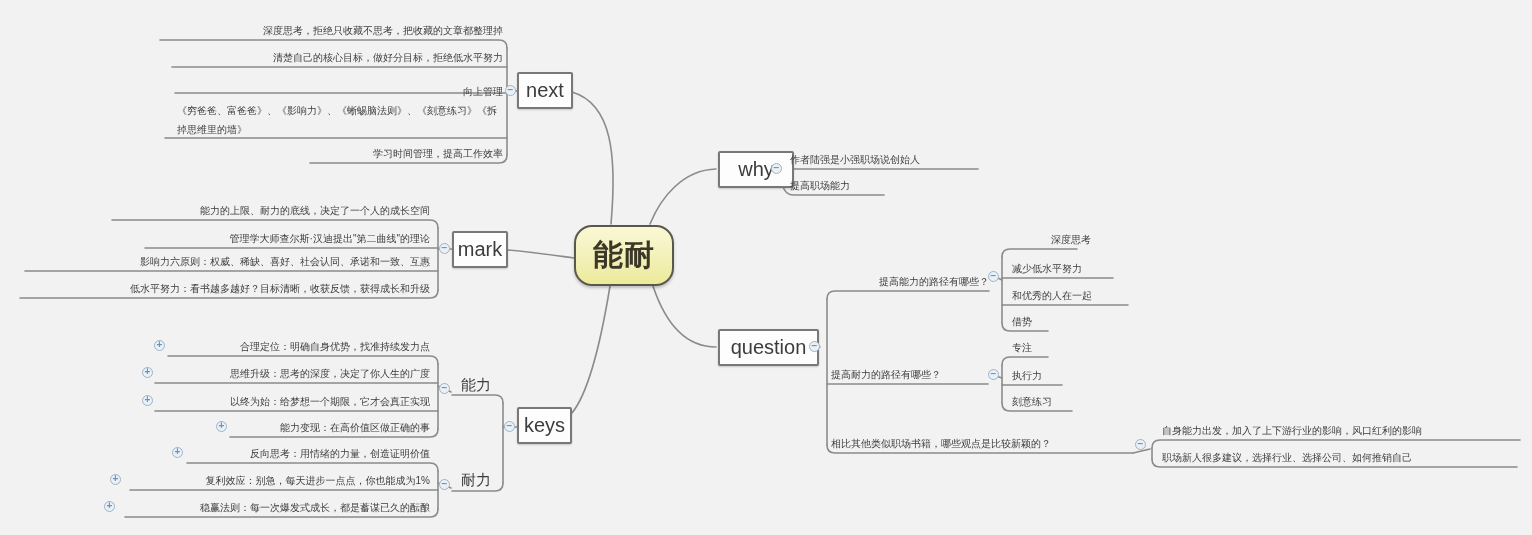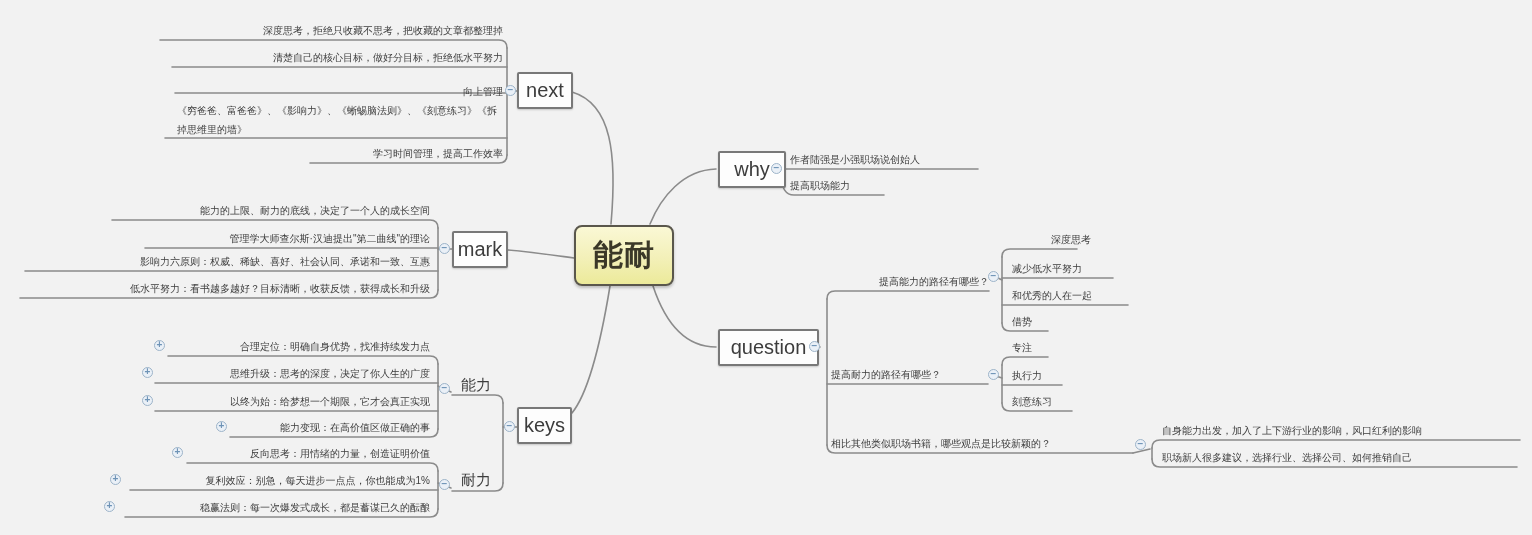--- a/index.html
+++ b/index.html
@@ -35,21 +35,21 @@
     display:flex;align-items:center;justify-content:center;
     font-size:20px;color:#3c3c3c;
     box-shadow:0 1px 2px rgba(0,0,0,0.18);
     box-sizing:border-box;
   }
   .root-box{
     position:absolute;
     left:574px;top:225px;width:100px;height:61px;
     background:linear-gradient(to bottom,#faf8d5 0%,#f3f0b8 55%,#ecea9a 100%);
     border:2px solid #5a574c;
-    border-radius:8px;
+    border-radius:18px;
     display:flex;align-items:center;justify-content:center;
     font-size:30px;font-weight:bold;color:#3b3828;
     box-shadow:0 2px 3px rgba(0,0,0,0.22);
     box-sizing:border-box;
     letter-spacing:1px;
   }
   .mini{
     position:absolute;width:11px;height:11px;border-radius:50%;
     background:#eaf0f7;border:1px solid #9db4c9;
     box-sizing:border-box;
@@ -129,21 +129,21 @@
     <path d="M1152,448 Q1152,440 1160,440 L1520,440"></path>
     <path d="M1152,459 Q1152,467 1160,467 L1517,467"></path>
     <path d="M1152,448 L1152,459"></path>
   </svg>
 
   <div class="root-box">能耐</div>
 
   <div class="topic-box" style="left:517px;top:72px;width:56px;height:37px;">next</div>
   <div class="topic-box" style="left:452px;top:231px;width:56px;height:37px;">mark</div>
   <div class="topic-box" style="left:517px;top:407px;width:55px;height:37px;">keys</div>
-  <div class="topic-box" style="left:718px;top:151px;width:68px;height:37px;">why</div>
+  <div class="topic-box" style="left:718px;top:151px;width:76px;height:37px;">why</div>
   <div class="topic-box" style="left:718px;top:329px;width:101px;height:37px;">question</div>
 
   <span class="leaf right-al" style="right:1029px;top:21px;">深度思考，拒绝只收藏不思考，把收藏的文章都整理掉</span>
   <span class="leaf right-al" style="right:1029px;top:48px;">清楚自己的核心目标，做好分目标，拒绝低水平努力</span>
   <span class="leaf right-al" style="right:1029px;top:74px;margin-top:8px;">向上管理</span>
   <span class="leaf wrap" style="left:177px;top:101px;width:324px;">《穷爸爸、富爸爸》、《影响力》、《蜥蜴脑法则》、《刻意练习》《拆掉思维里的墙》</span>
   <span class="leaf right-al" style="right:1029px;top:144px;">学习时间管理，提高工作效率</span>
 
   <span class="leaf right-al" style="right:1102px;top:201px;">能力的上限、耐力的底线，决定了一个人的成长空间</span>
   <span class="leaf right-al" style="right:1102px;top:229px;">管理学大师查尔斯·汉迪提出"第二曲线"的理论</span>

